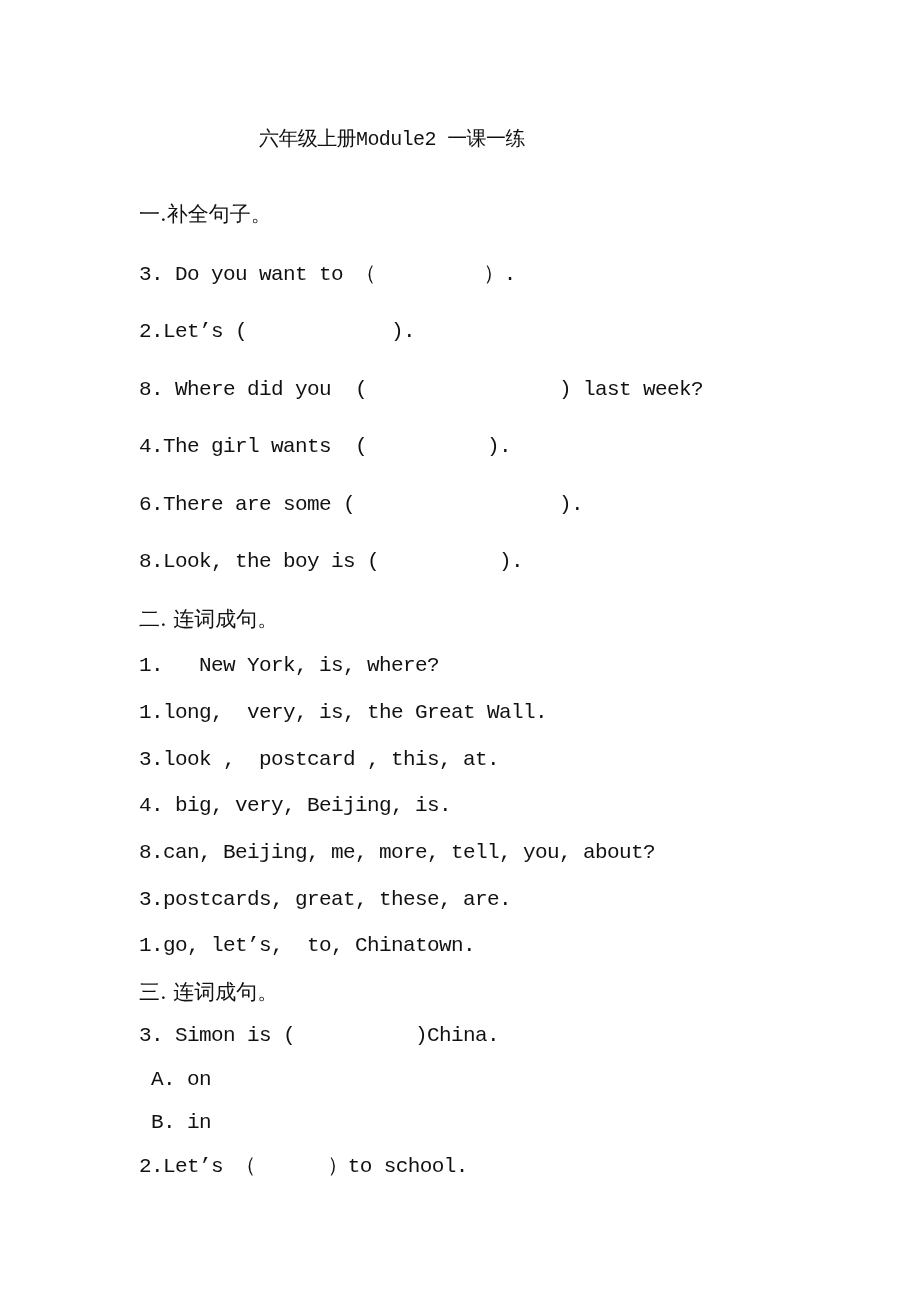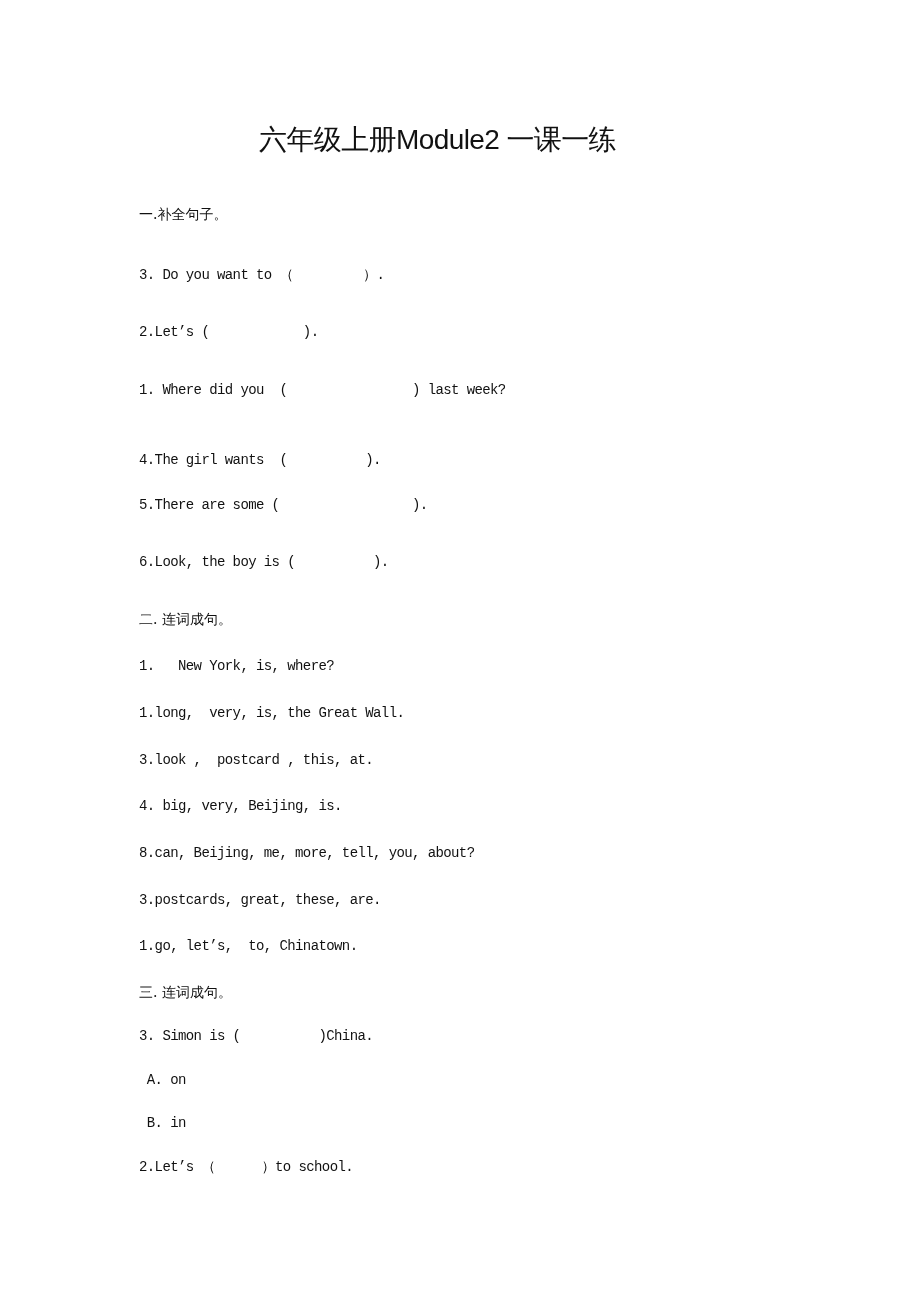--- a/index.html
+++ b/index.html
@@ -1,42 +1,42 @@
 <!DOCTYPE html>
 <html><head>
 <meta charset="utf-8">
 <style>
   html, body { margin: 0; padding: 0; }
   body {
     width: 920px; height: 1302px; background: #ffffff; position: relative; overflow: hidden;
     font-family: "DejaVu Serif", "Liberation Serif", serif; color: #111;
   }
   .line {
-    position: absolute; left: 139px; white-space: pre; font-size: 14px; line-height: 24px;
+    position: absolute; left: 139px; white-space: pre; font-size: 21px; line-height: 24px;
     font-family: "Liberation Mono", "DejaVu Sans Mono", monospace; letter-spacing: -0.6px;
   }
   .title {
-    position: absolute; left: 259px; top: 127px; white-space: pre; font-size: 28px; line-height: 26px;
-    font-family: Liberation Sans, sans-serif; letter-spacing: -0.6px;
+    position: absolute; left: 259px; top: 127px; white-space: pre; font-size: 20px; line-height: 26px;
+    font-family: Liberation Mono, monospace; letter-spacing: -0.6px;
   }
   .heading { font-family: "DejaVu Serif", "Liberation Serif", serif; letter-spacing: 0; }
 </style>
 </head>
 <body>
 
 <div>
   <div class="title">六年级上册Module2 一课一练</div>
 
   <div class="line heading" style="top:202px">一.补全句子。</div>
   <div class="line" style="top:263px">3. Do you want to （         ）.</div>
   <div class="line" style="top:320px">2.Let’s (            ).</div>
-  <div class="line" style="top:378px">1. Where did you  (                ) last week?</div>
-  <div class="line" style="top:448px">4.The girl wants  (          ).</div>
-  <div class="line" style="top:493px">5.There are some (                 ).</div>
-  <div class="line" style="top:550px">6.Look, the boy is (          ).</div>
+  <div class="line" style="top:378px">8. Where did you  (                ) last week?</div>
+  <div class="line" style="top:435px">4.The girl wants  (          ).</div>
+  <div class="line" style="top:493px">6.There are some (                 ).</div>
+  <div class="line" style="top:550px">8.Look, the boy is (          ).</div>
 
   <div class="line heading" style="top:607px">二. 连词成句。</div>
   <div class="line" style="top:654px">1.   New York, is, where?</div>
   <div class="line" style="top:701px">1.long,  very, is, the Great Wall.</div>
   <div class="line" style="top:748px">3.look ,  postcard , this, at.</div>
   <div class="line" style="top:794px">4. big, very, Beijing, is.</div>
   <div class="line" style="top:841px">8.can, Beijing, me, more, tell, you, about?</div>
   <div class="line" style="top:888px">3.postcards, great, these, are.</div>
   <div class="line" style="top:934px">1.go, let’s,  to, Chinatown.</div>
 

